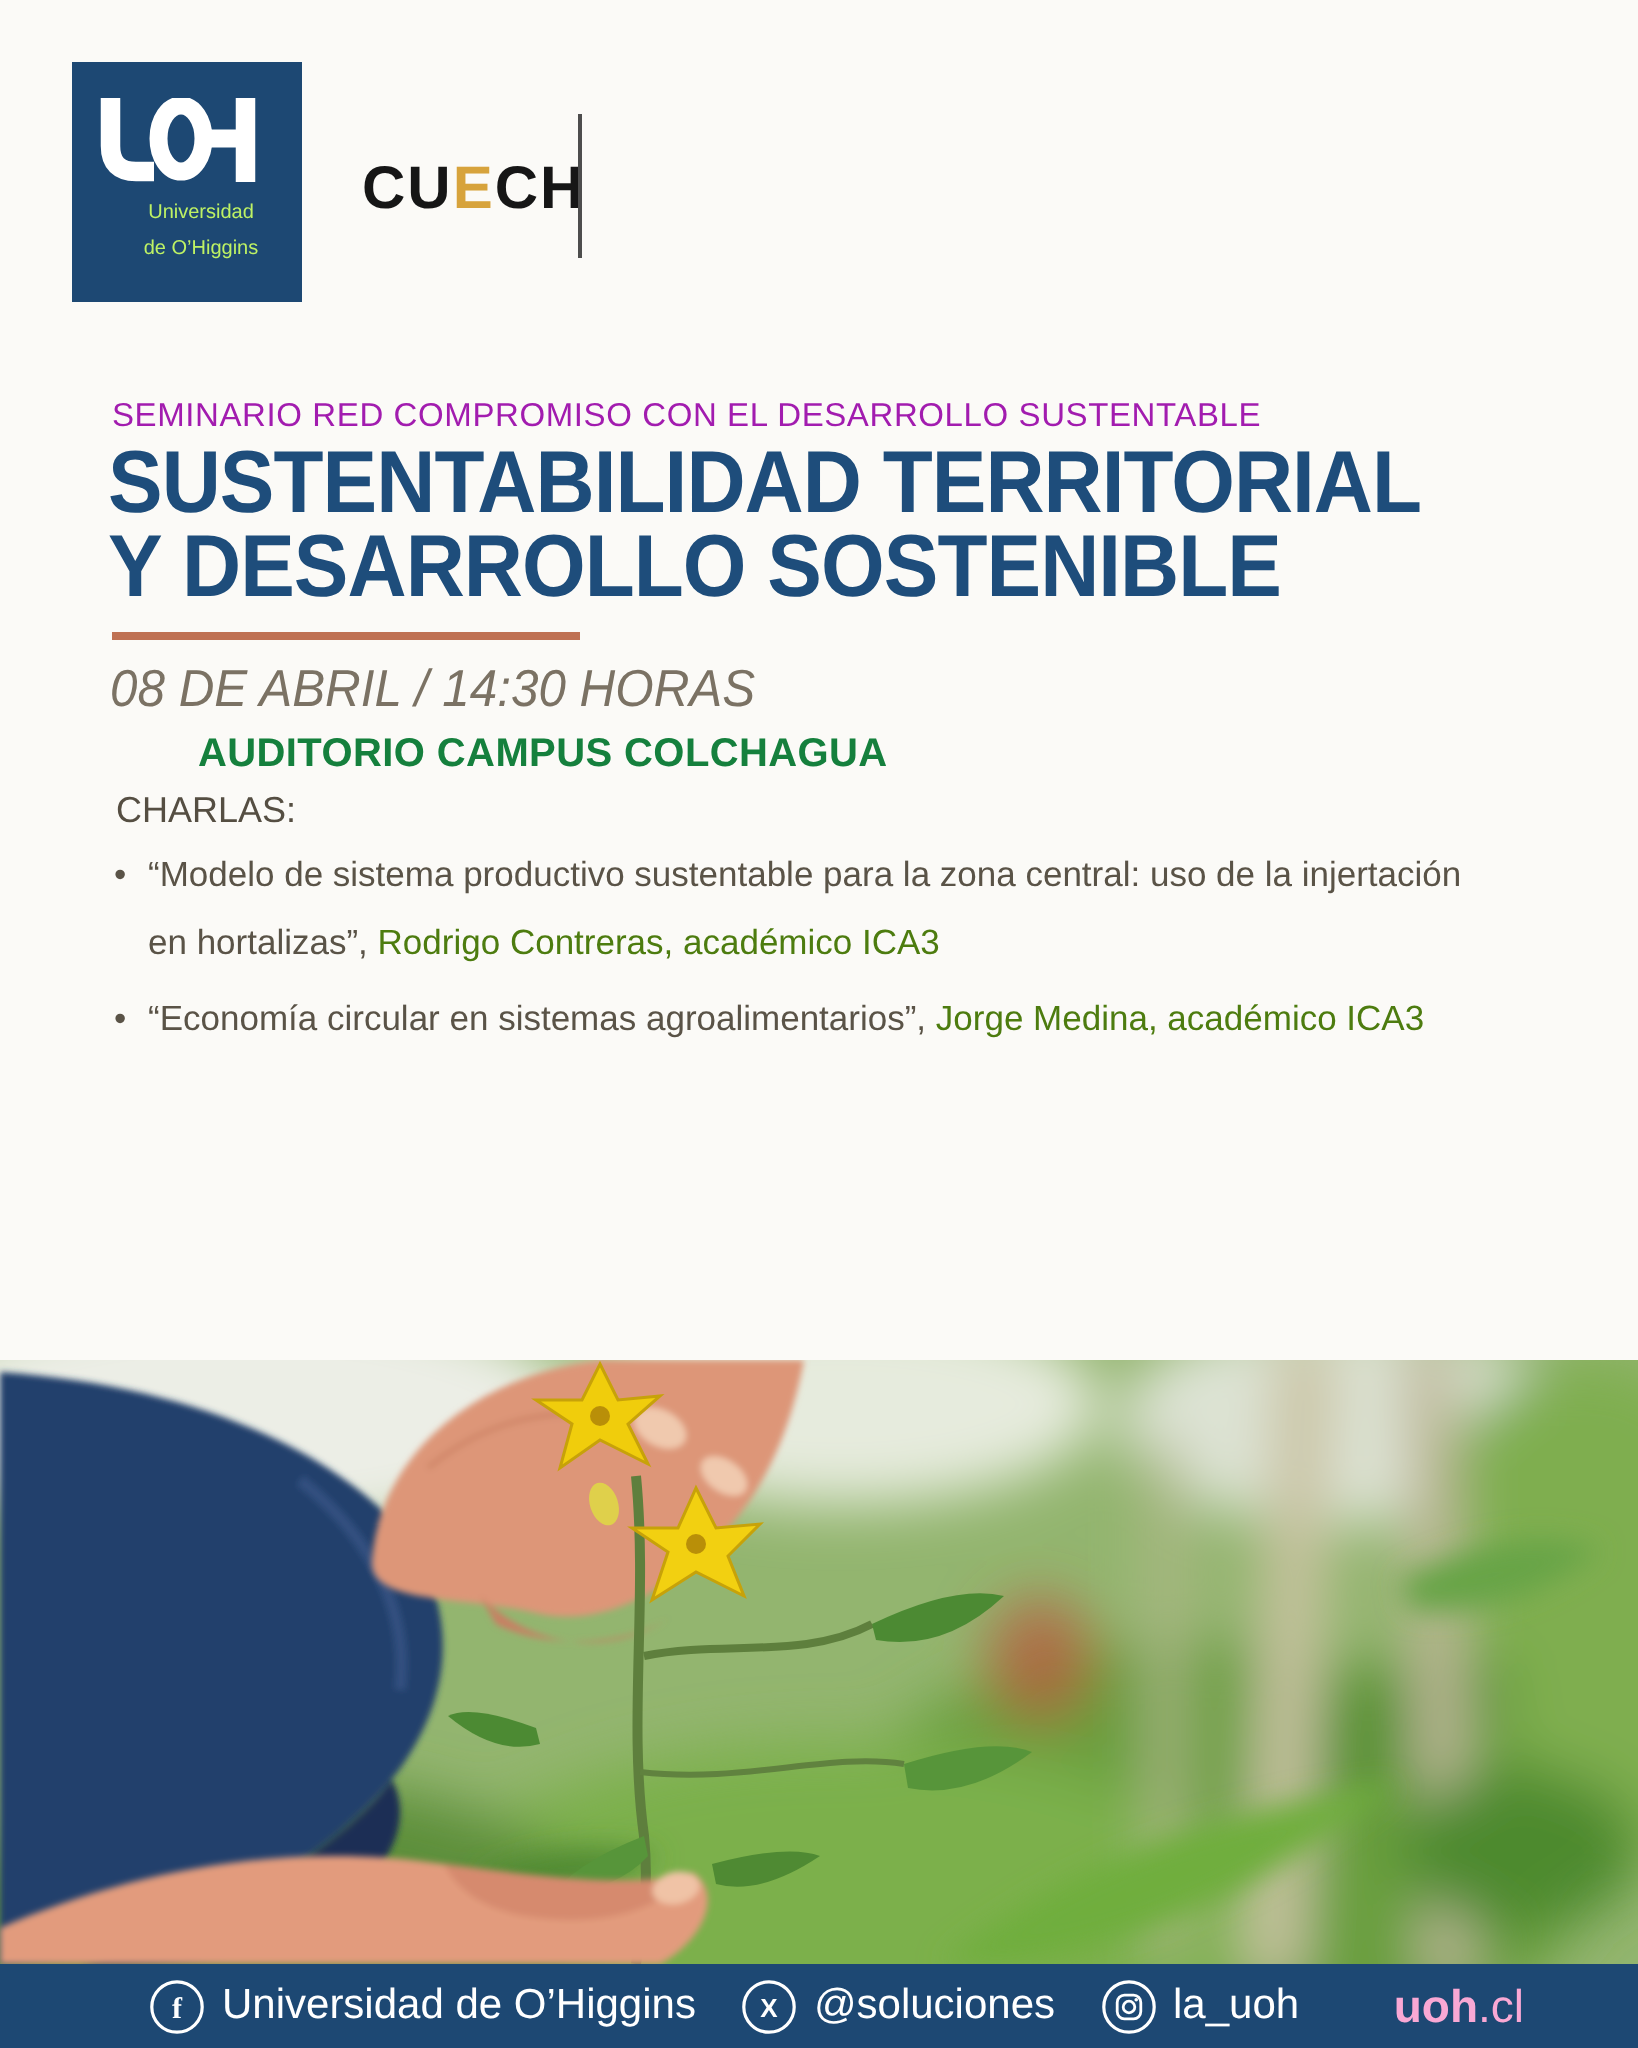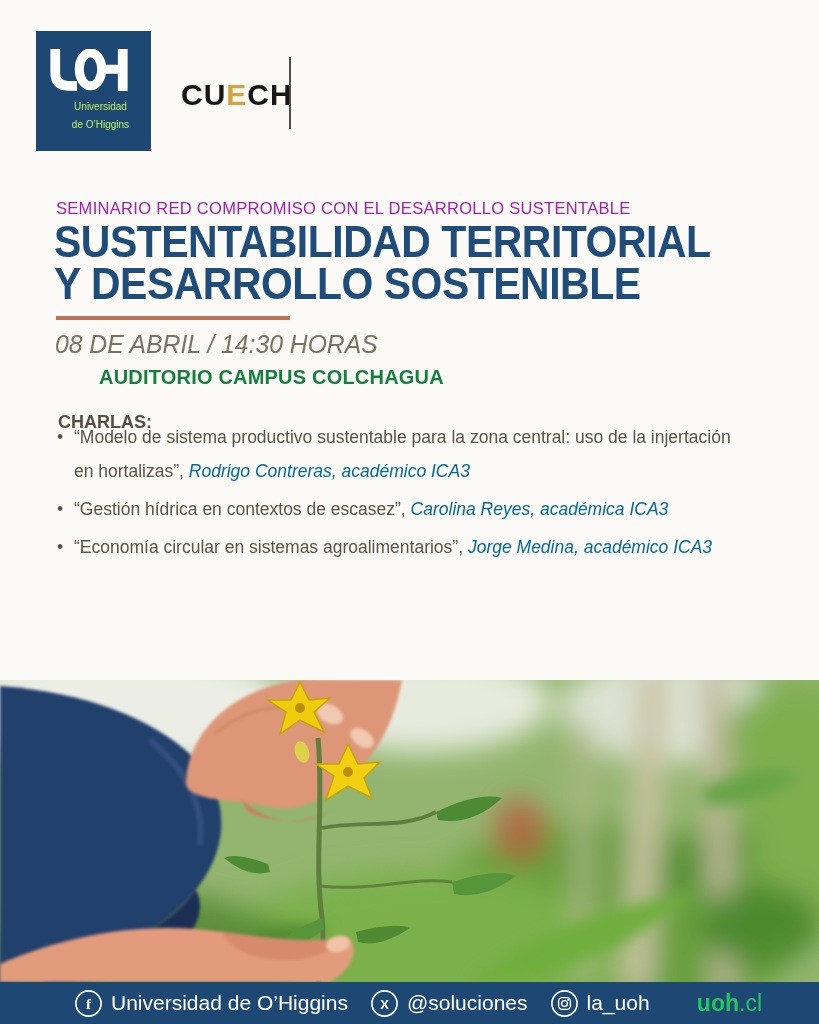--- a/index.html
+++ b/index.html
@@ -26,39 +26,39 @@
   .hdr-divider{position:absolute;left:289px;top:57px;width:2px;height:72px;background:#4d4d4d;}
   .network-name{position:absolute;left:302px;top:54px;font-size:19.5px;line-height:25px;color:#2b2b2b;}
 
   
   .eyebrow{position:absolute;left:56px;top:199px;font-size:16.5px;letter-spacing:.3px;color:#a21caf;white-space:nowrap;}
   .title{position:absolute;left:54px;top:221px;font-size:44px;line-height:42px;font-weight:bold;
          color:#1e4d7b;letter-spacing:-.5px;white-space:nowrap;transform:scaleX(.93);transform-origin:left top;}
   .title-rule{position:absolute;left:56px;top:316px;width:234px;height:4px;background:#bf7153;}
   .datetime{position:absolute;left:55px;top:329px;font-size:26px;font-style:italic;color:#7b7264;white-space:nowrap;transform:scaleX(.95);transform-origin:left top;}
   .venue{position:absolute;left:56px;top:366px;font-size:20px;font-weight:bold;color:#15803d;letter-spacing:.2px;white-space:nowrap;margin-left:43px;}
-  .talks-label{position:absolute;left:58px;top:412px;font-size:18px;font-weight:bold;color:#554e42;}
+  .talks-label{position:absolute;left:58px;top:395px;font-size:18px;font-weight:normal;color:#554e42;}
   .talks{position:absolute;left:57px;top:420px;width:695px;margin:0;padding:0;list-style:none;}
   .talks li{position:relative;padding-left:17px;font-size:17.5px;line-height:34px;color:#5a5347;margin-bottom:4px;}
   .talks li::before{content:"\2022";position:absolute;left:0;top:0;color:#5a5347;}
-  .talk-speaker{font-style:italic;color:#0369a1;}
+  .talk-speaker{color:#4d7c0f;}
 
   
   .photo{position:absolute;left:0;top:680px;width:819px;height:302px;overflow:hidden;}
   .photo svg{display:block;width:819px;height:302px;}
 
   
   .footer{
     position:absolute;left:0;top:982px;width:819px;height:42px;background:#1d4873;
     display:flex;align-items:center;box-sizing:border-box;padding-left:75px;
   }
   .social{display:flex;align-items:center;margin-right:23px;}
   .social .icon{width:27px;height:27px;margin-right:9px;flex:none;}
   .social .label{font-size:21px;color:#fff;white-space:nowrap;}
-  .site{margin-left:auto;margin-right:57px;color:#22c55e;font-size:23px;white-space:nowrap;}
+  .site{margin-left:auto;margin-right:57px;color:#f9a8d4;font-size:23px;white-space:nowrap;}
   .site .b{font-weight:bold;}
 </style>
 </head>
 <body>
 
 <div class="poster">
 
   <div class="uoh-box">
     <svg class="uoh-mark" viewBox="0 0 104 56" aria-hidden="true">
       <path d="M7 0 V32 Q7 49 24 49 H36" stroke="#ffffff" stroke-width="13" fill="none"></path>
@@ -89,24 +89,20 @@
   <div class="title-rule"></div>
 
   <div class="datetime">08 DE ABRIL / 14:30 HORAS</div>
   <div class="venue">AUDITORIO CAMPUS COLCHAGUA</div>
   <div class="talks-label">CHARLAS:</div>
 
   <ul class="talks">
     <li>
       <span>“Modelo de sistema productivo sustentable para la zona central: uso de la injertación en hortalizas”,</span>
       <span class="talk-speaker">Rodrigo Contreras, académico ICA3</span>
-    </li>
-    <li>
-      <span>“Gestión hídrica en contextos de escasez”,</span>
-      <span class="talk-speaker">Carolina Reyes, académica ICA3</span>
     </li>
     <li>
       <span>“Economía circular en sistemas agroalimentarios”,</span>
       <span class="talk-speaker">Jorge Medina, académico ICA3</span>
     </li>
   </ul>
 
   <figure class="photo" style="margin:0;">
     <svg viewBox="0 0 819 302" preserveAspectRatio="none" aria-hidden="true">
       <defs>

